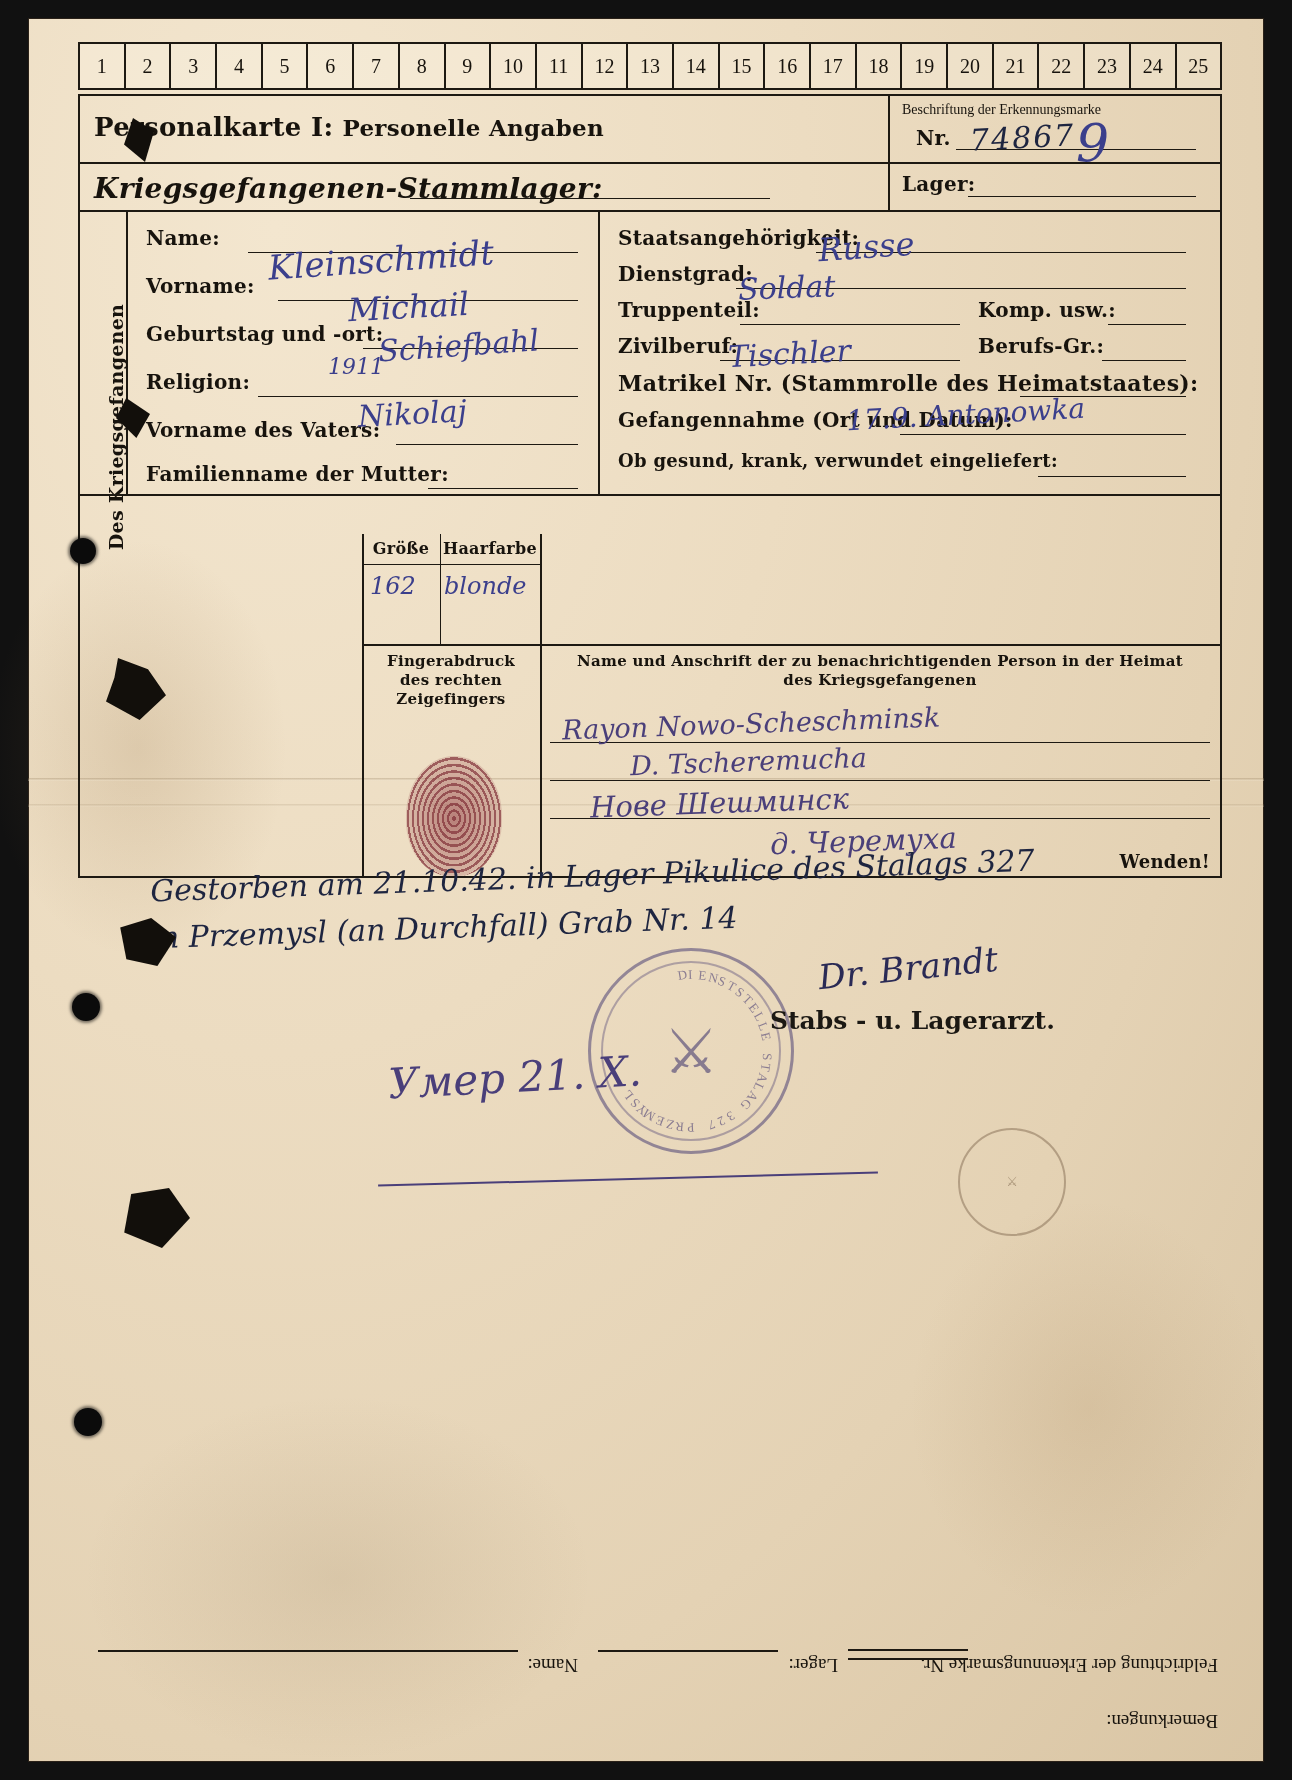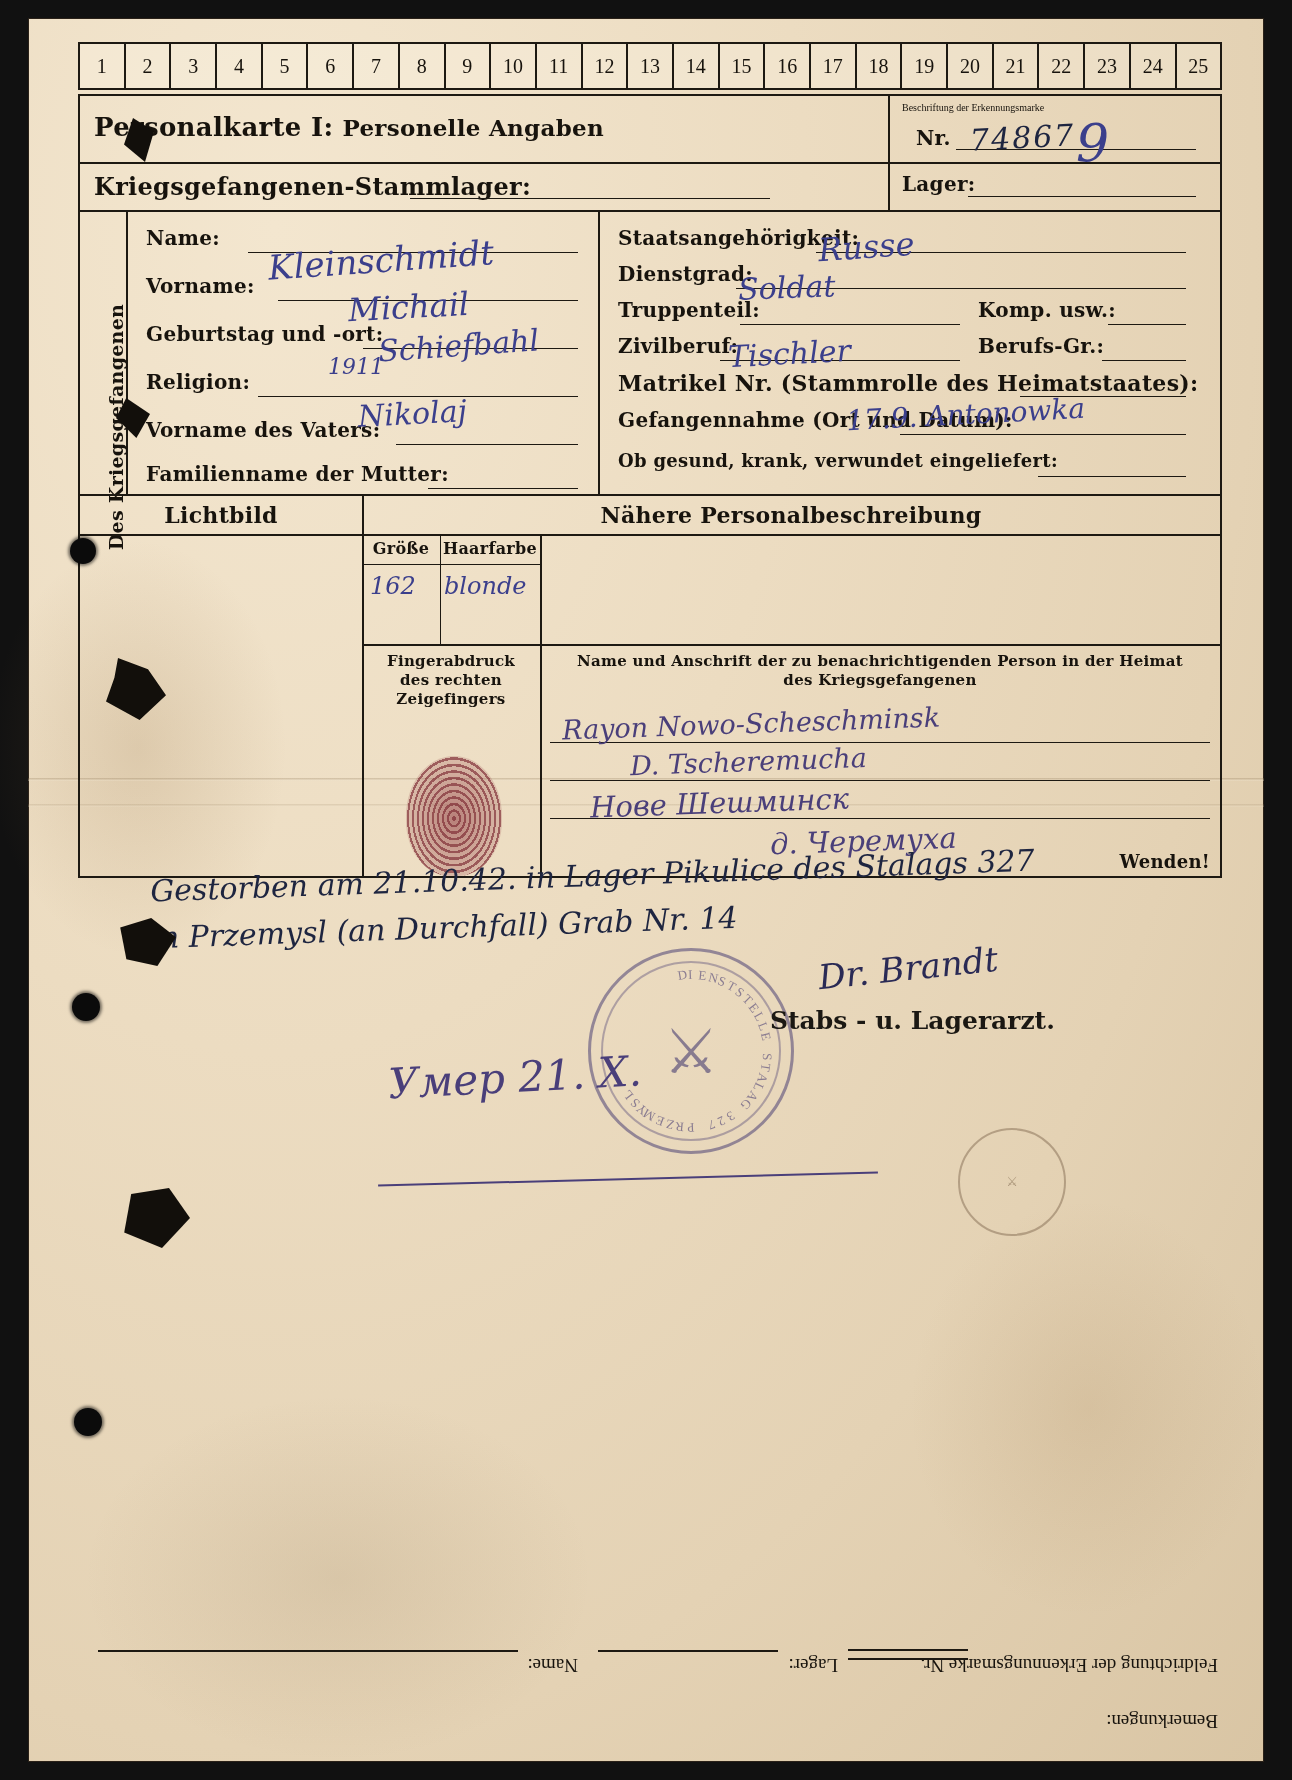--- a/index.html
+++ b/index.html
@@ -22,26 +22,26 @@
 
   
   .frame{position:absolute;left:50px;top:76px;width:1140px;height:780px;border:2px solid #1d1912;}
 
   .fraktur{font-family:"DejaVu Serif",serif;font-weight:bold;letter-spacing:.3px;}
 
   .hdrRow{position:absolute;left:0;top:0;width:100%;height:66px;border-bottom:2px solid #1d1912;}
   .hdrTitle{position:absolute;left:14px;top:16px;font-size:25px;color:#17130d;}
   .hdrTitle .big{font-size:26px;}
   .markBox{position:absolute;right:0;top:0;width:330px;height:100%;border-left:2px solid #1d1912;}
-  .markBox .cap{position:absolute;left:12px;top:6px;font-size:10px;color:#17130d;}
+  .markBox .cap{position:absolute;left:12px;top:6px;font-size:14px;color:#17130d;}
   .markBox .nr{position:absolute;left:26px;top:30px;font-size:20px;color:#17130d;}
   .markBox .line{position:absolute;left:66px;top:53px;width:240px;border-bottom:1px solid #1d1912;}
 
   .lagerRow{position:absolute;left:0;top:66px;width:100%;height:48px;border-bottom:2px solid #1d1912;}
-  .lagerRow .lbl{position:absolute;left:14px;top:10px;font-size:24px;color:#17130d;}
+  .lagerRow .lbl{position:absolute;left:14px;top:10px;font-size:28px;color:#17130d;font-style:italic;}
   .lagerRow .ln{position:absolute;left:330px;top:36px;width:360px;border-bottom:1px solid #1d1912;}
   .lagerRight{position:absolute;right:0;top:0;width:330px;height:100%;border-left:2px solid #1d1912;}
   .lagerRight .lbl2{position:absolute;left:12px;top:10px;font-size:20px;color:#17130d;}
   .lagerRight .ln2{position:absolute;left:78px;top:34px;width:228px;border-bottom:1px solid #1d1912;}
 
   
   .sideCap{position:absolute;left:6px;top:190px;width:40px;height:290px;}
   .sideCap span{position:absolute;left:-120px;top:130px;width:300px;text-align:center;transform:rotate(-90deg);font-size:19px;color:#17130d;}
   .sideDiv{position:absolute;left:46px;top:116px;width:0;height:282px;border-left:2px solid #1d1912;}
 
@@ -223,24 +223,20 @@
 
         <div class="fld fraktur" style="top:196px;">Gefangennahme (Ort und Datum):</div>
         <div class="uline" style="left:300px;top:222px;width:286px;"></div>
 
         <div class="fld fraktur" style="top:238px;font-size:18px;">Ob gesund, krank, verwundet eingeliefert:</div>
         <div class="uline" style="left:438px;top:264px;width:148px;"></div>
       </div>
     </div>
 
     <div class="lower" style="border-top:2px solid #1d1912;">
-      <div class="lowerHdr">
-        <div class="lhL fraktur">Lichtbild</div>
-        <div class="lhR fraktur">Nähere Personalbeschreibung</div>
-      </div>
 
       <div class="photoCell"></div>
 
       <div class="sizeCell">
         <div class="cellCap fraktur">Größe</div>
         <div class="hline" style="left:0;right:0;top:30px;"></div>
         <div class="hw" style="left:8px;top:38px;font-size:24px;">162</div>
       </div>
 
       <div class="hairCell">

